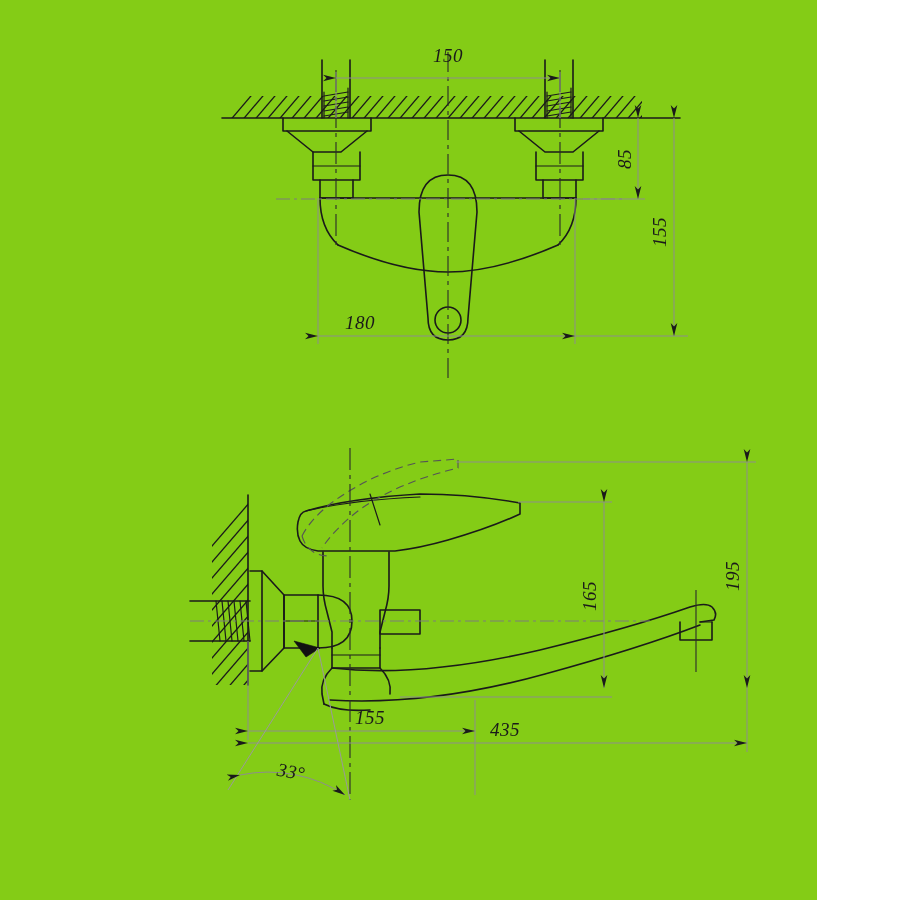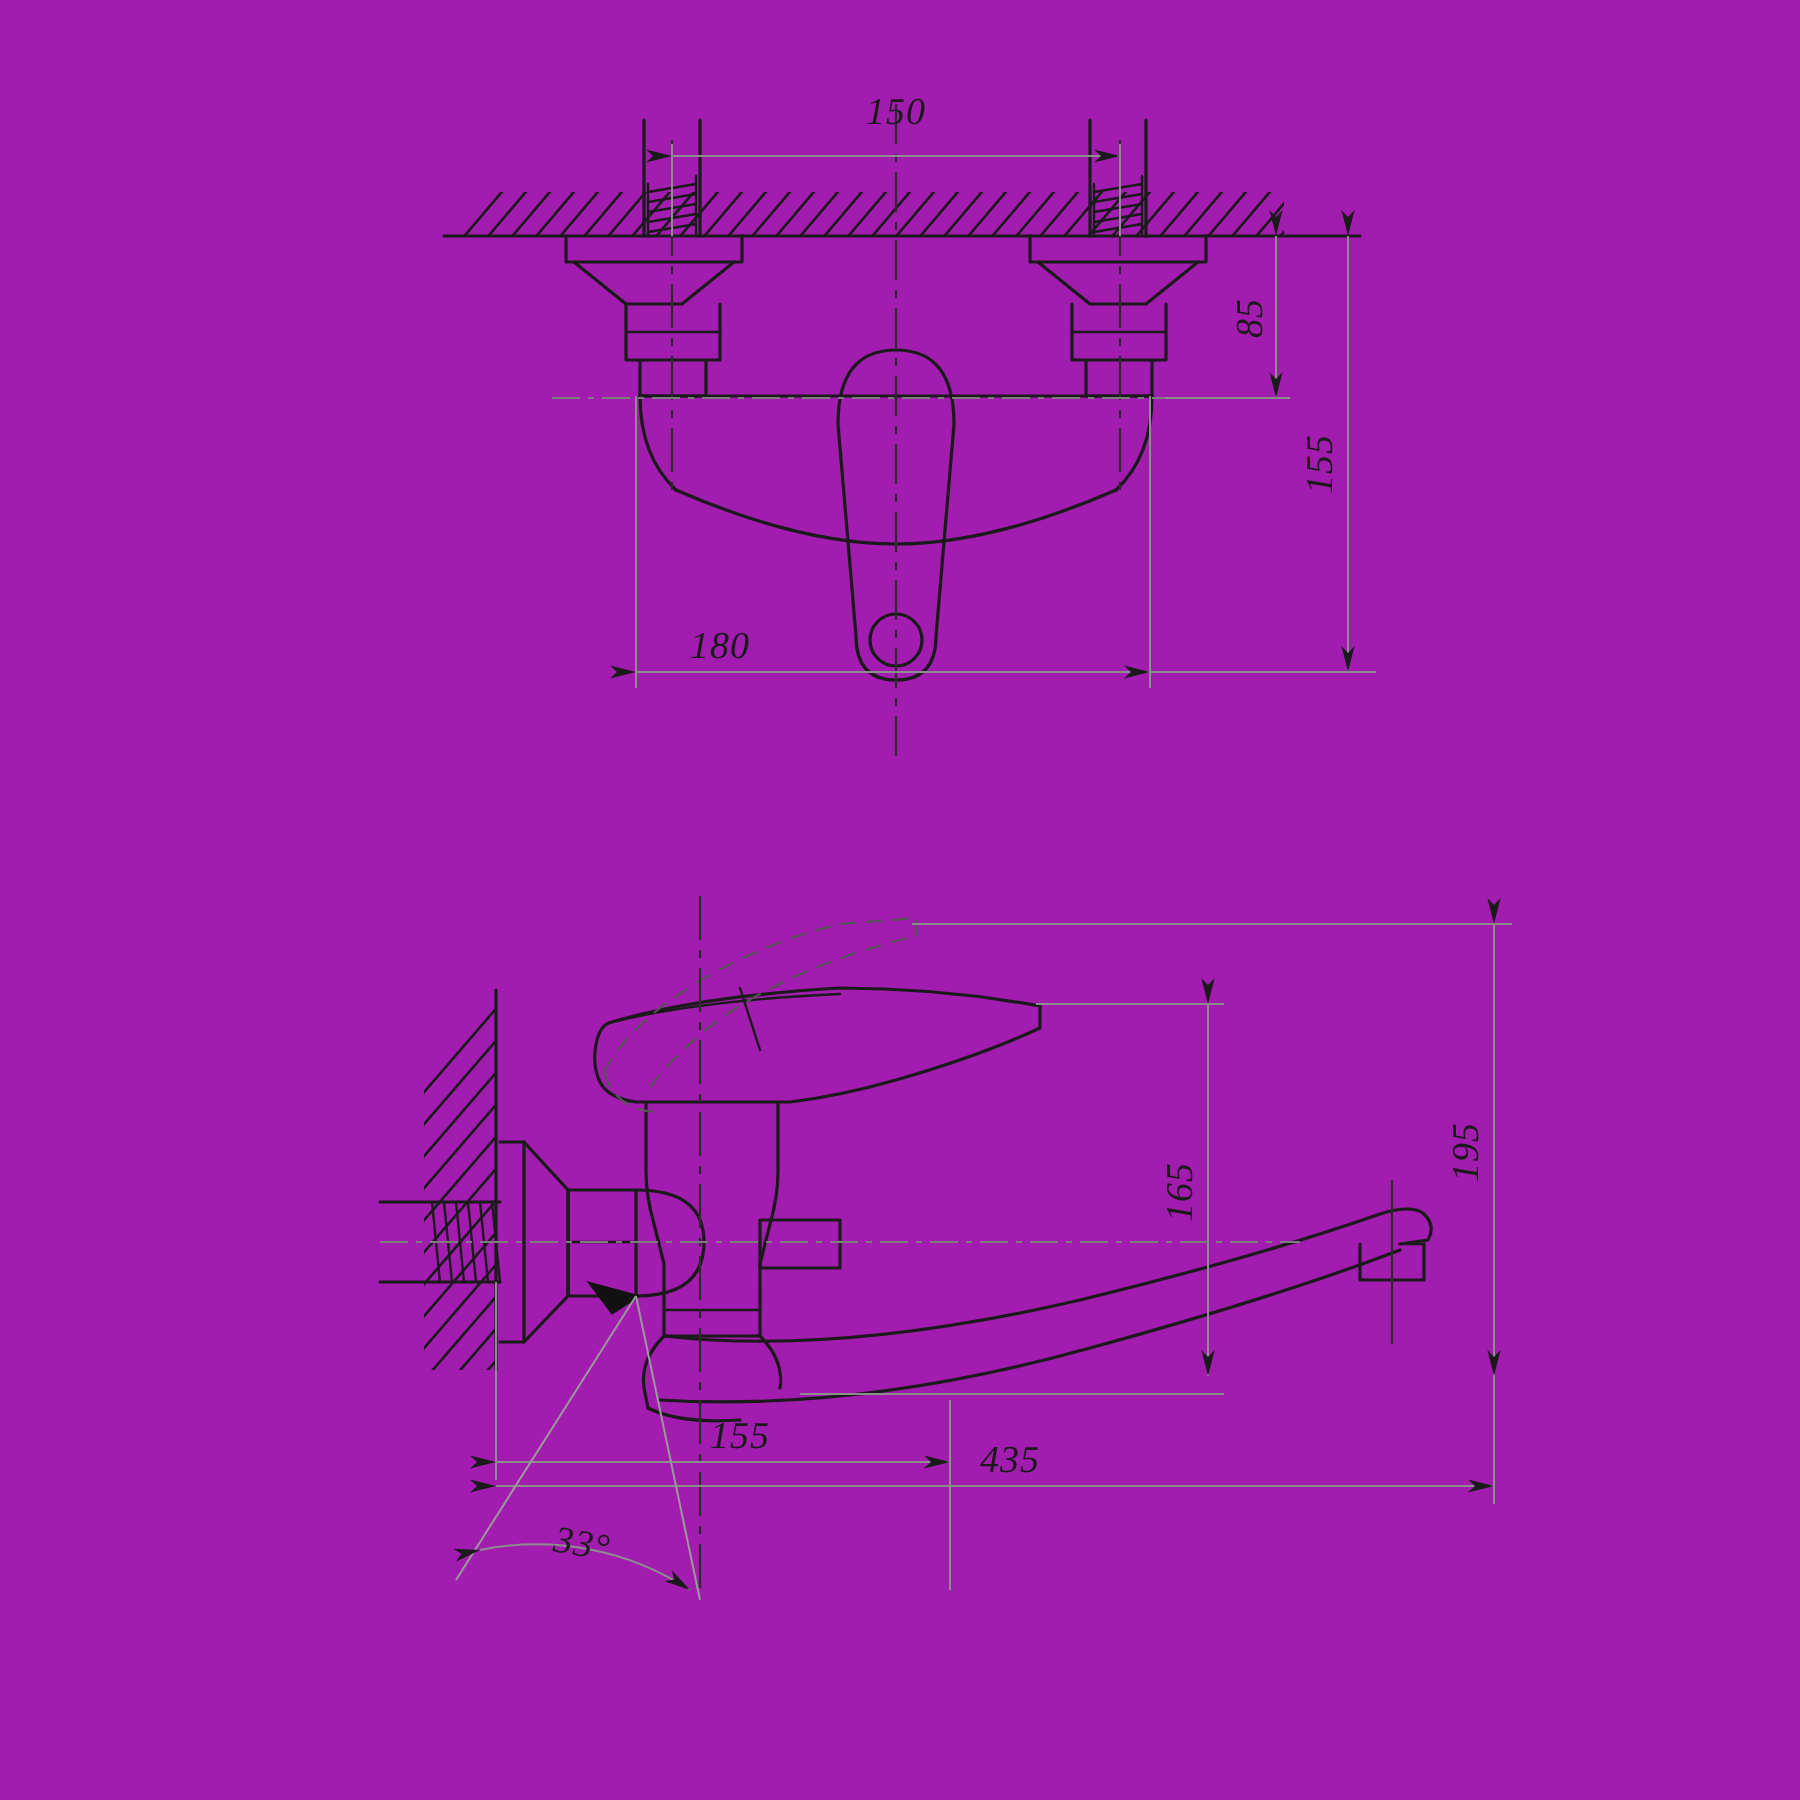--- a/index.html
+++ b/index.html
@@ -9,23 +9,23 @@
     background: #ffffff;
   }
   body {
     width: 900px;
     height: 900px;
     font-family: "Liberation Sans", sans-serif;
     overflow: hidden;
   }
   #drawing-root {
     position: relative;
-    width: 900px;
+    width: 817px;
     height: 900px;
-    background: #a21caf;
+    background: #84cc16;
   }
   svg#tech-drawing {
     display: block;
     width: 900px;
     height: 900px;
   }
   .outline {
     fill: none;
     stroke: #1a1a1a;
     stroke-width: 1.6;

